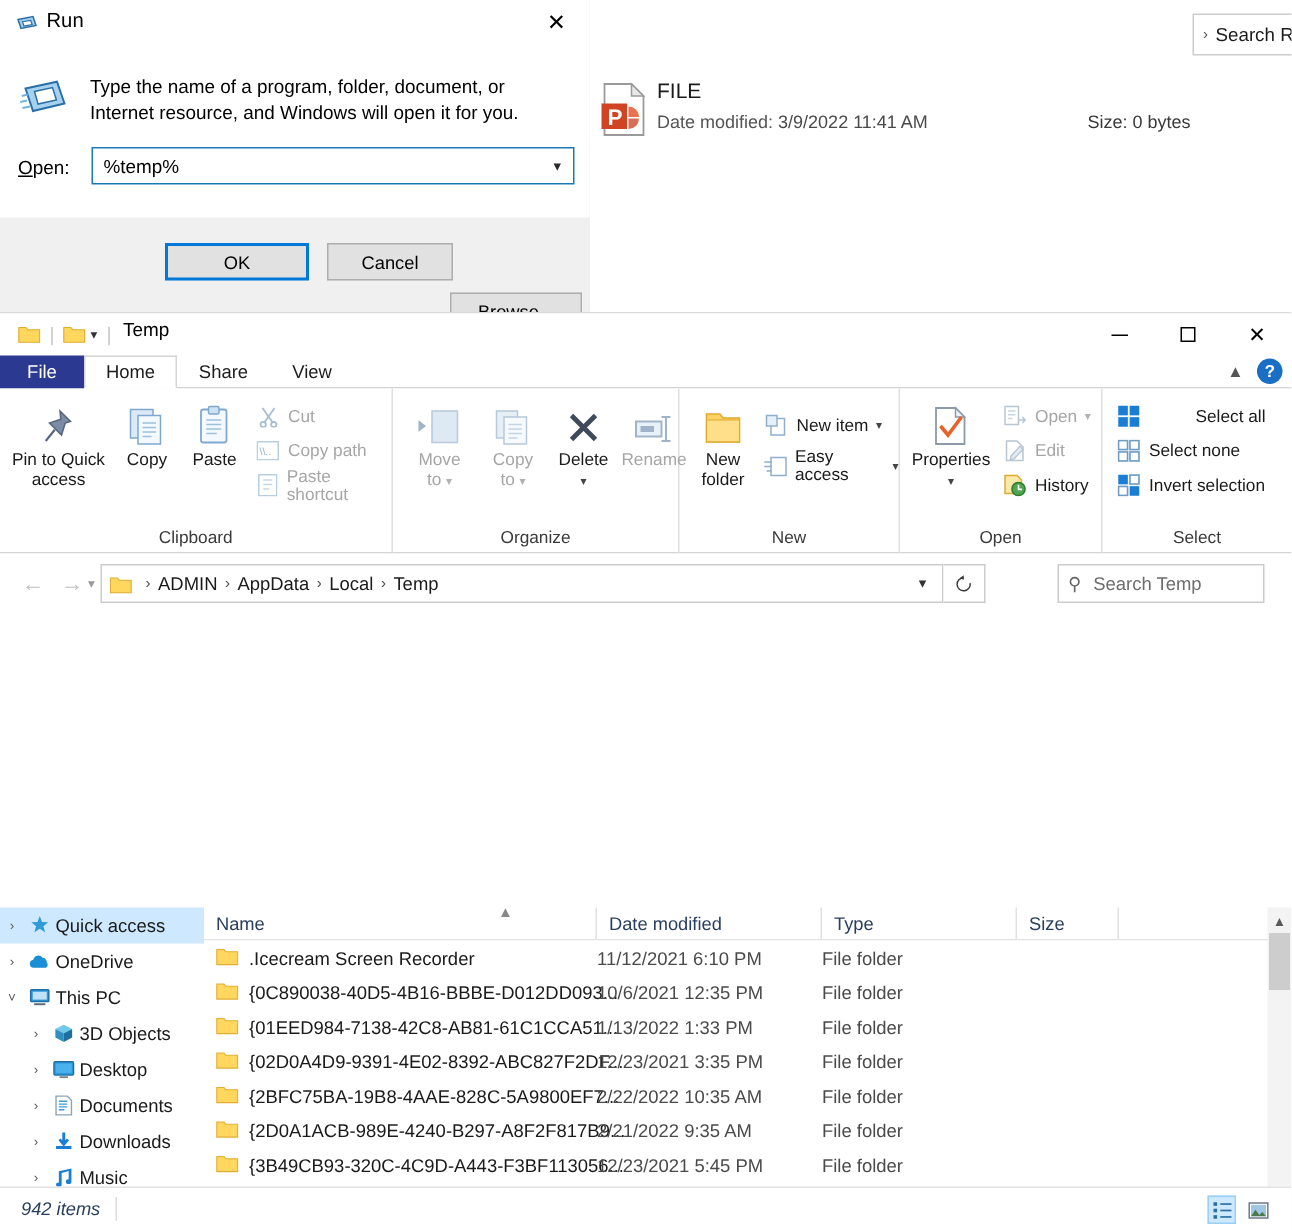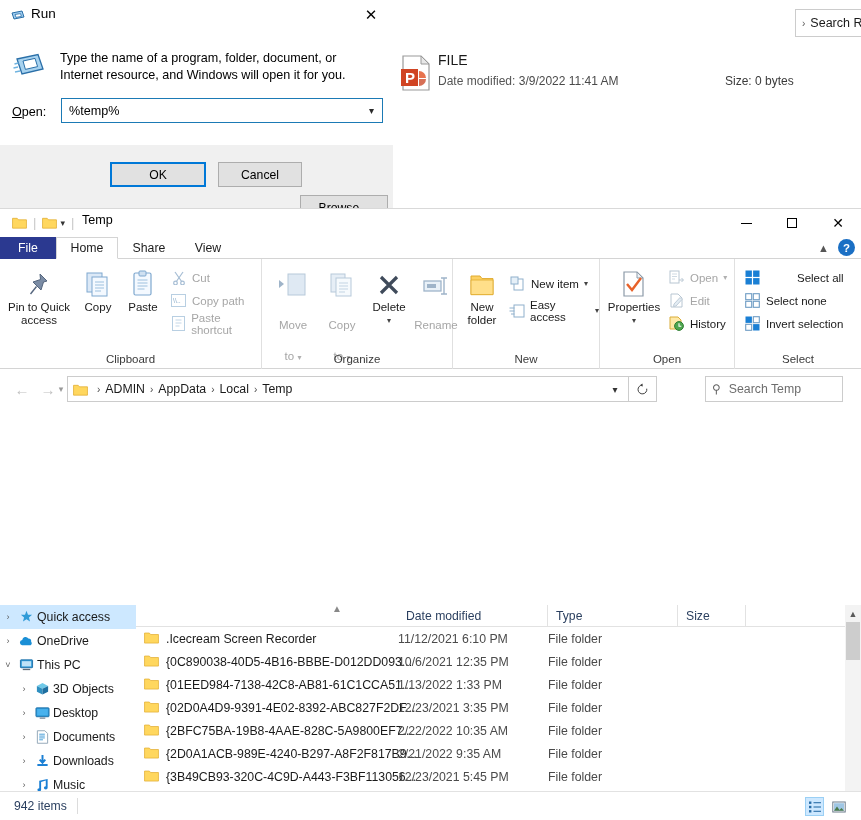--- a/index.html
+++ b/index.html
@@ -116,21 +116,21 @@
   .rgroup.sep { border-right:1px solid #e0e0e0; }
   .rgroup-label {
     position:absolute; bottom:4px; width:100%; text-align:center;
     font-size:11.5px; color:#3a3a3a;
   }
   .bigbtn {
     position:absolute; top:5px; display:flex; flex-direction:column; align-items:center;
     font-size:11.5px; color:#1a1a1a; text-align:center; line-height:13px;
   }
   .bigbtn .ic { height:34px; display:flex; align-items:flex-end; justify-content:center; margin-bottom:3px; }
-  .bigbtn.dis { color:#a6a6a6;gap:18px; }
+  .bigbtn.dis { color:#a6a6a6; }
   .smbtn {
     position:absolute; display:flex; align-items:center; gap:5px;
     font-size:11.5px; color:#1a1a1a; height:19px;
   }
   .smbtn .ic { width:17px; height:16px; display:flex; align-items:center; justify-content:center; }
   .smbtn.dis { color:#a6a6a6; }
   .caret-sm { font-size:8px; color:#444; }
   .caret-sm.dis { color:#b0b0b0; }
 
   
@@ -184,21 +184,21 @@
   .frow .fdate { position:absolute; left:262px; color:#4a4a4a; }
   .frow .ftype { position:absolute; left:412px; color:#4a4a4a; }
 
   
   #vscroll { position:absolute; right:0; top:396px; width:16px; height:385px; background:#f3f3f3; }
   #vscroll .arrow-up { height:17px; display:flex; align-items:center; justify-content:center; font-size:9px; color:#5a5a5a; }
   #vscroll .thumb { position:absolute; top:17px; left:1px; width:14px; height:38px; background:#cdcdcd; }
 
   
   #statusbar { position:absolute; left:0; bottom:0; width:861px; height:29px; background:#fff; border-top:1px solid #e2e2e2; }
-  .status-txt { position:absolute; left:14px; top:7px; font-size:12.2px; color:#2a3f5f; }
+  .status-txt { position:absolute; left:14px; top:7px; font-size:12.2px; color:#2a3f5f;font-style:italic; }
   .status-div { position:absolute; left:77px; top:6px; width:1px; height:16px; background:#dcdcdc; }
   .viewbtns { position:absolute; right:13px; top:5px; display:flex; gap:5px; }
   .vbtn { width:19px; height:19px; display:flex; align-items:center; justify-content:center; }
   .vbtn.active { background:#cde8ff; border:1px solid #9bd0f5; }
 </style>
 </head>
 <body>
 
 <div id="root">
 
@@ -598,20 +598,23 @@
         </svg>
       </div>
 
       <div class="ex-search">
         <span class="mag">⚲</span>
         <span class="ph">Search Temp</span>
       </div>
     </div>
 
     <div id="colhdr">
+      <div class="col" style="left:0;   width:262px;">
+          <span>Name</span>
+        </div>
       <span class="sortmark">▲</span>
       <div class="col" style="left:262px;width:150px;">
           <span>Date modified</span>
         </div>
       <div class="col" style="left:412px;width:130px;">
           <span>Type</span>
         </div>
       <div class="col" style="left:542px;width:68px;">
           <span>Size</span>
         </div>

